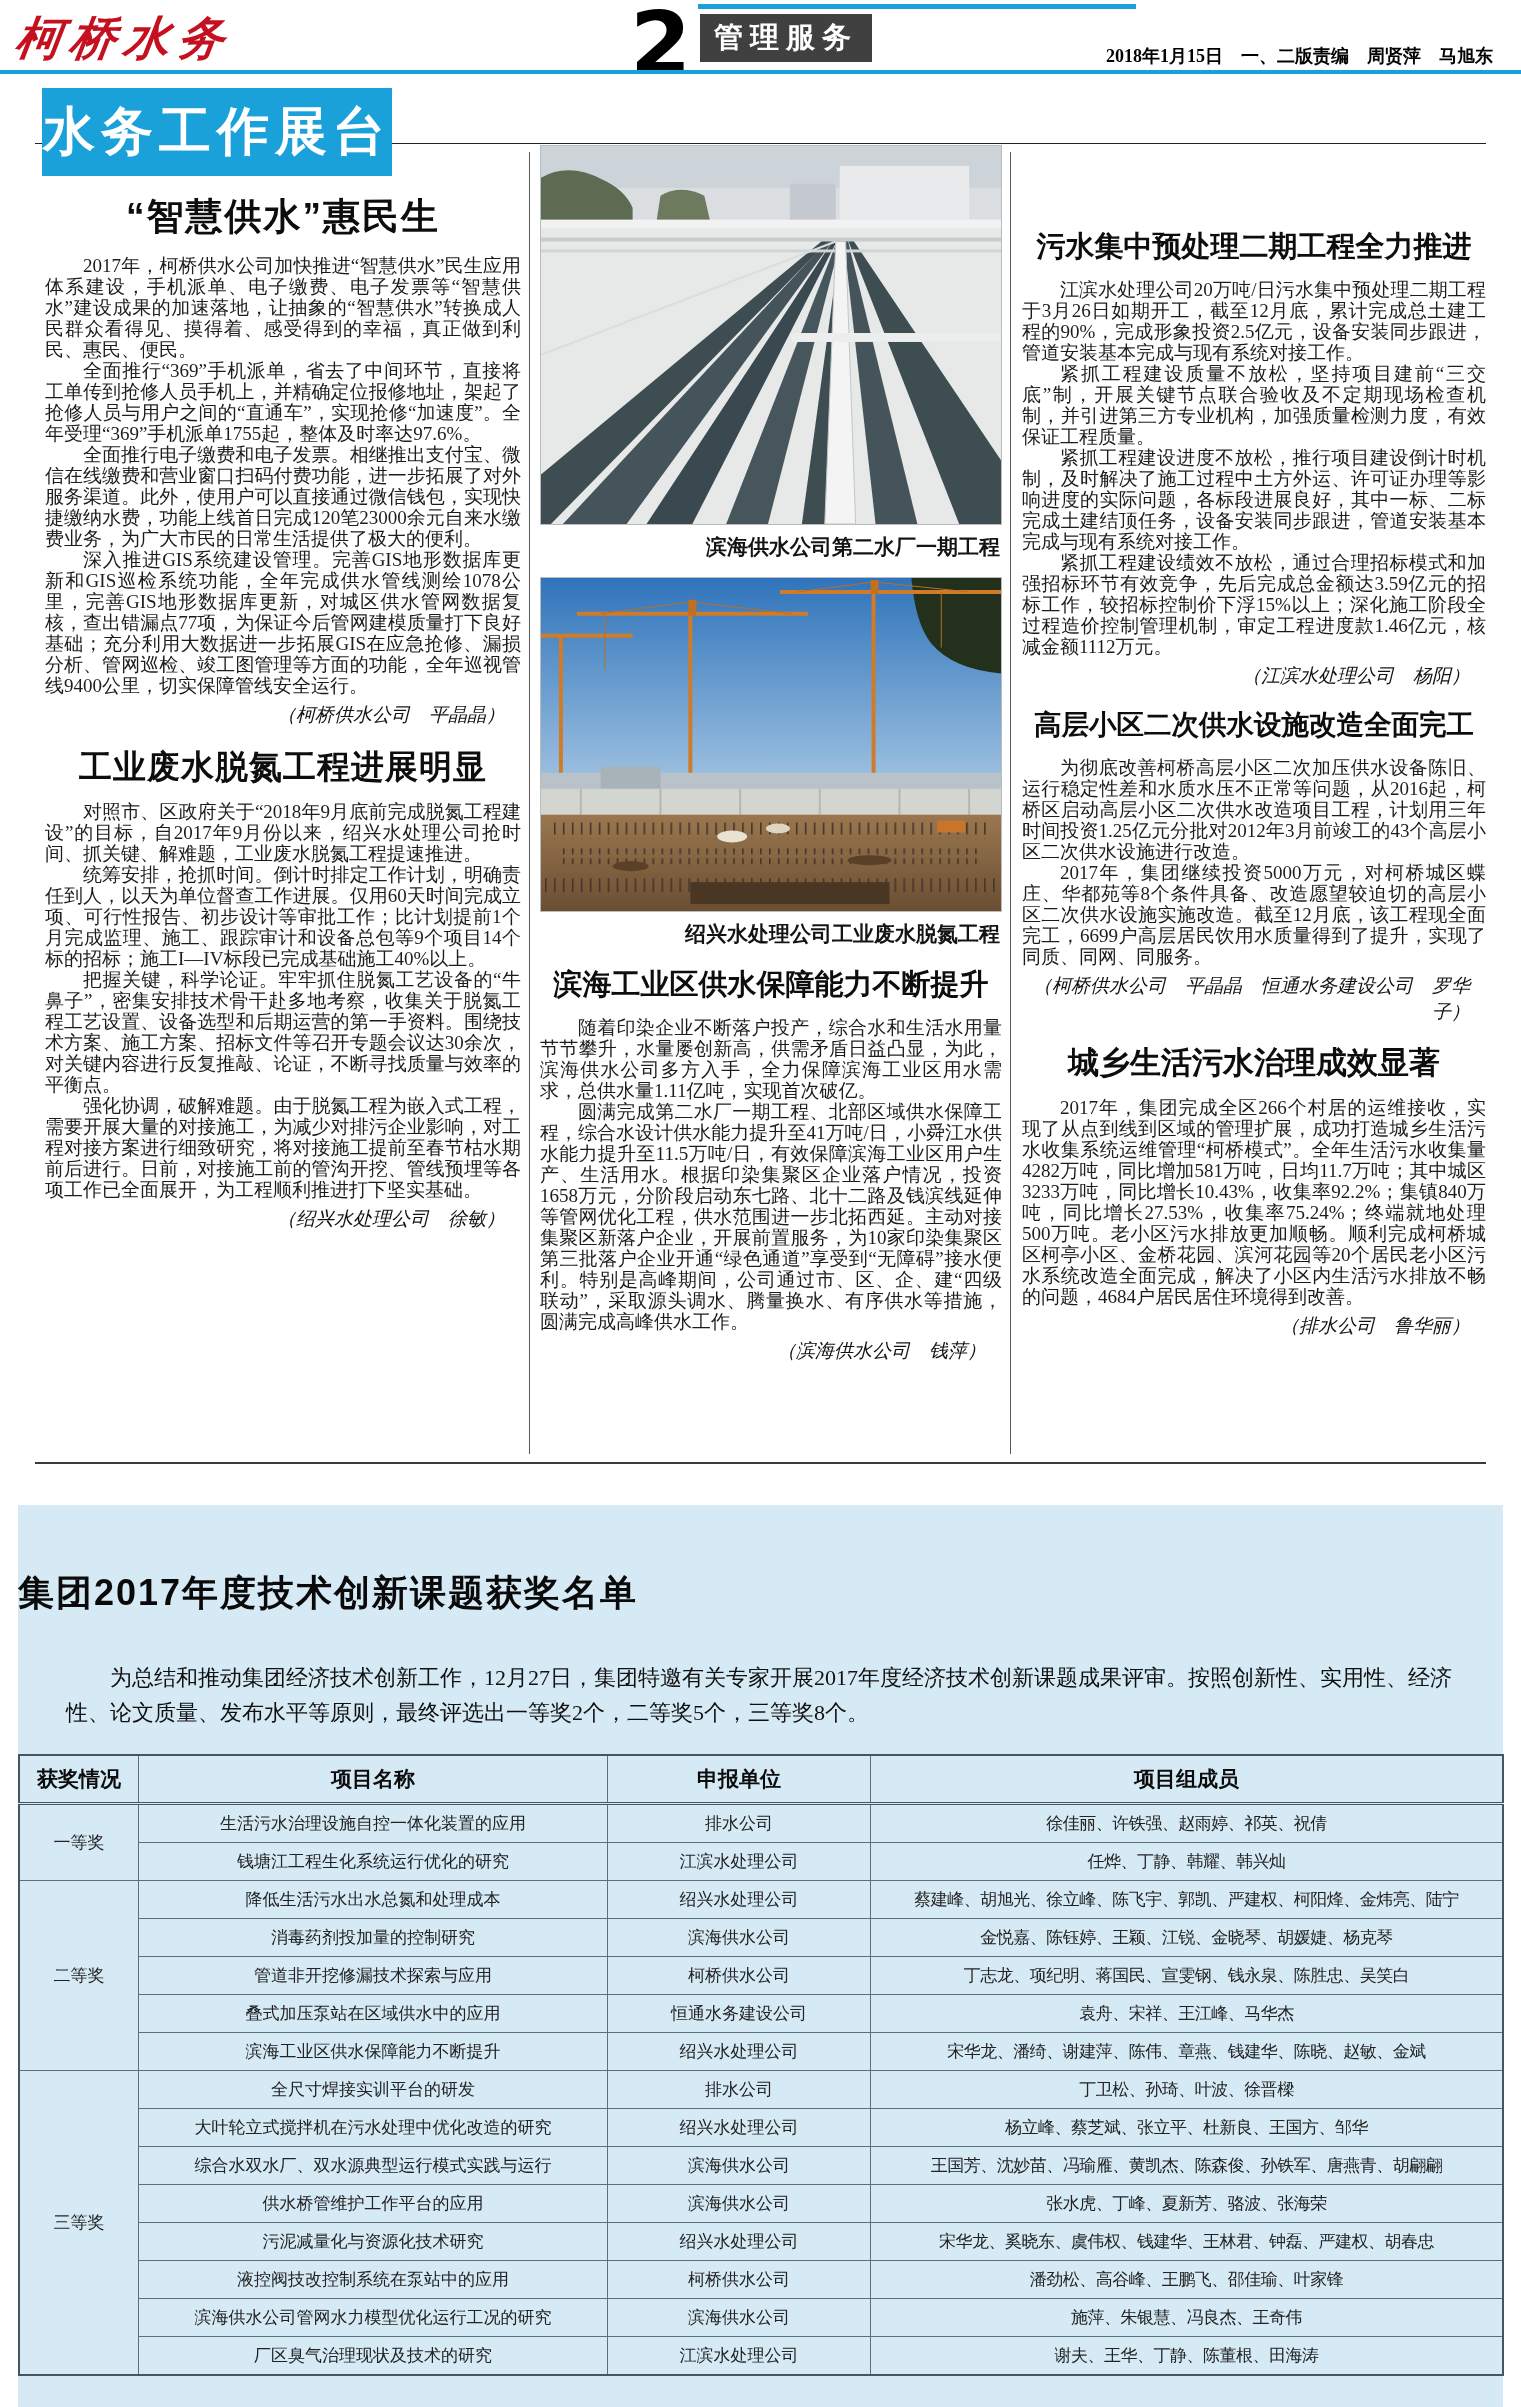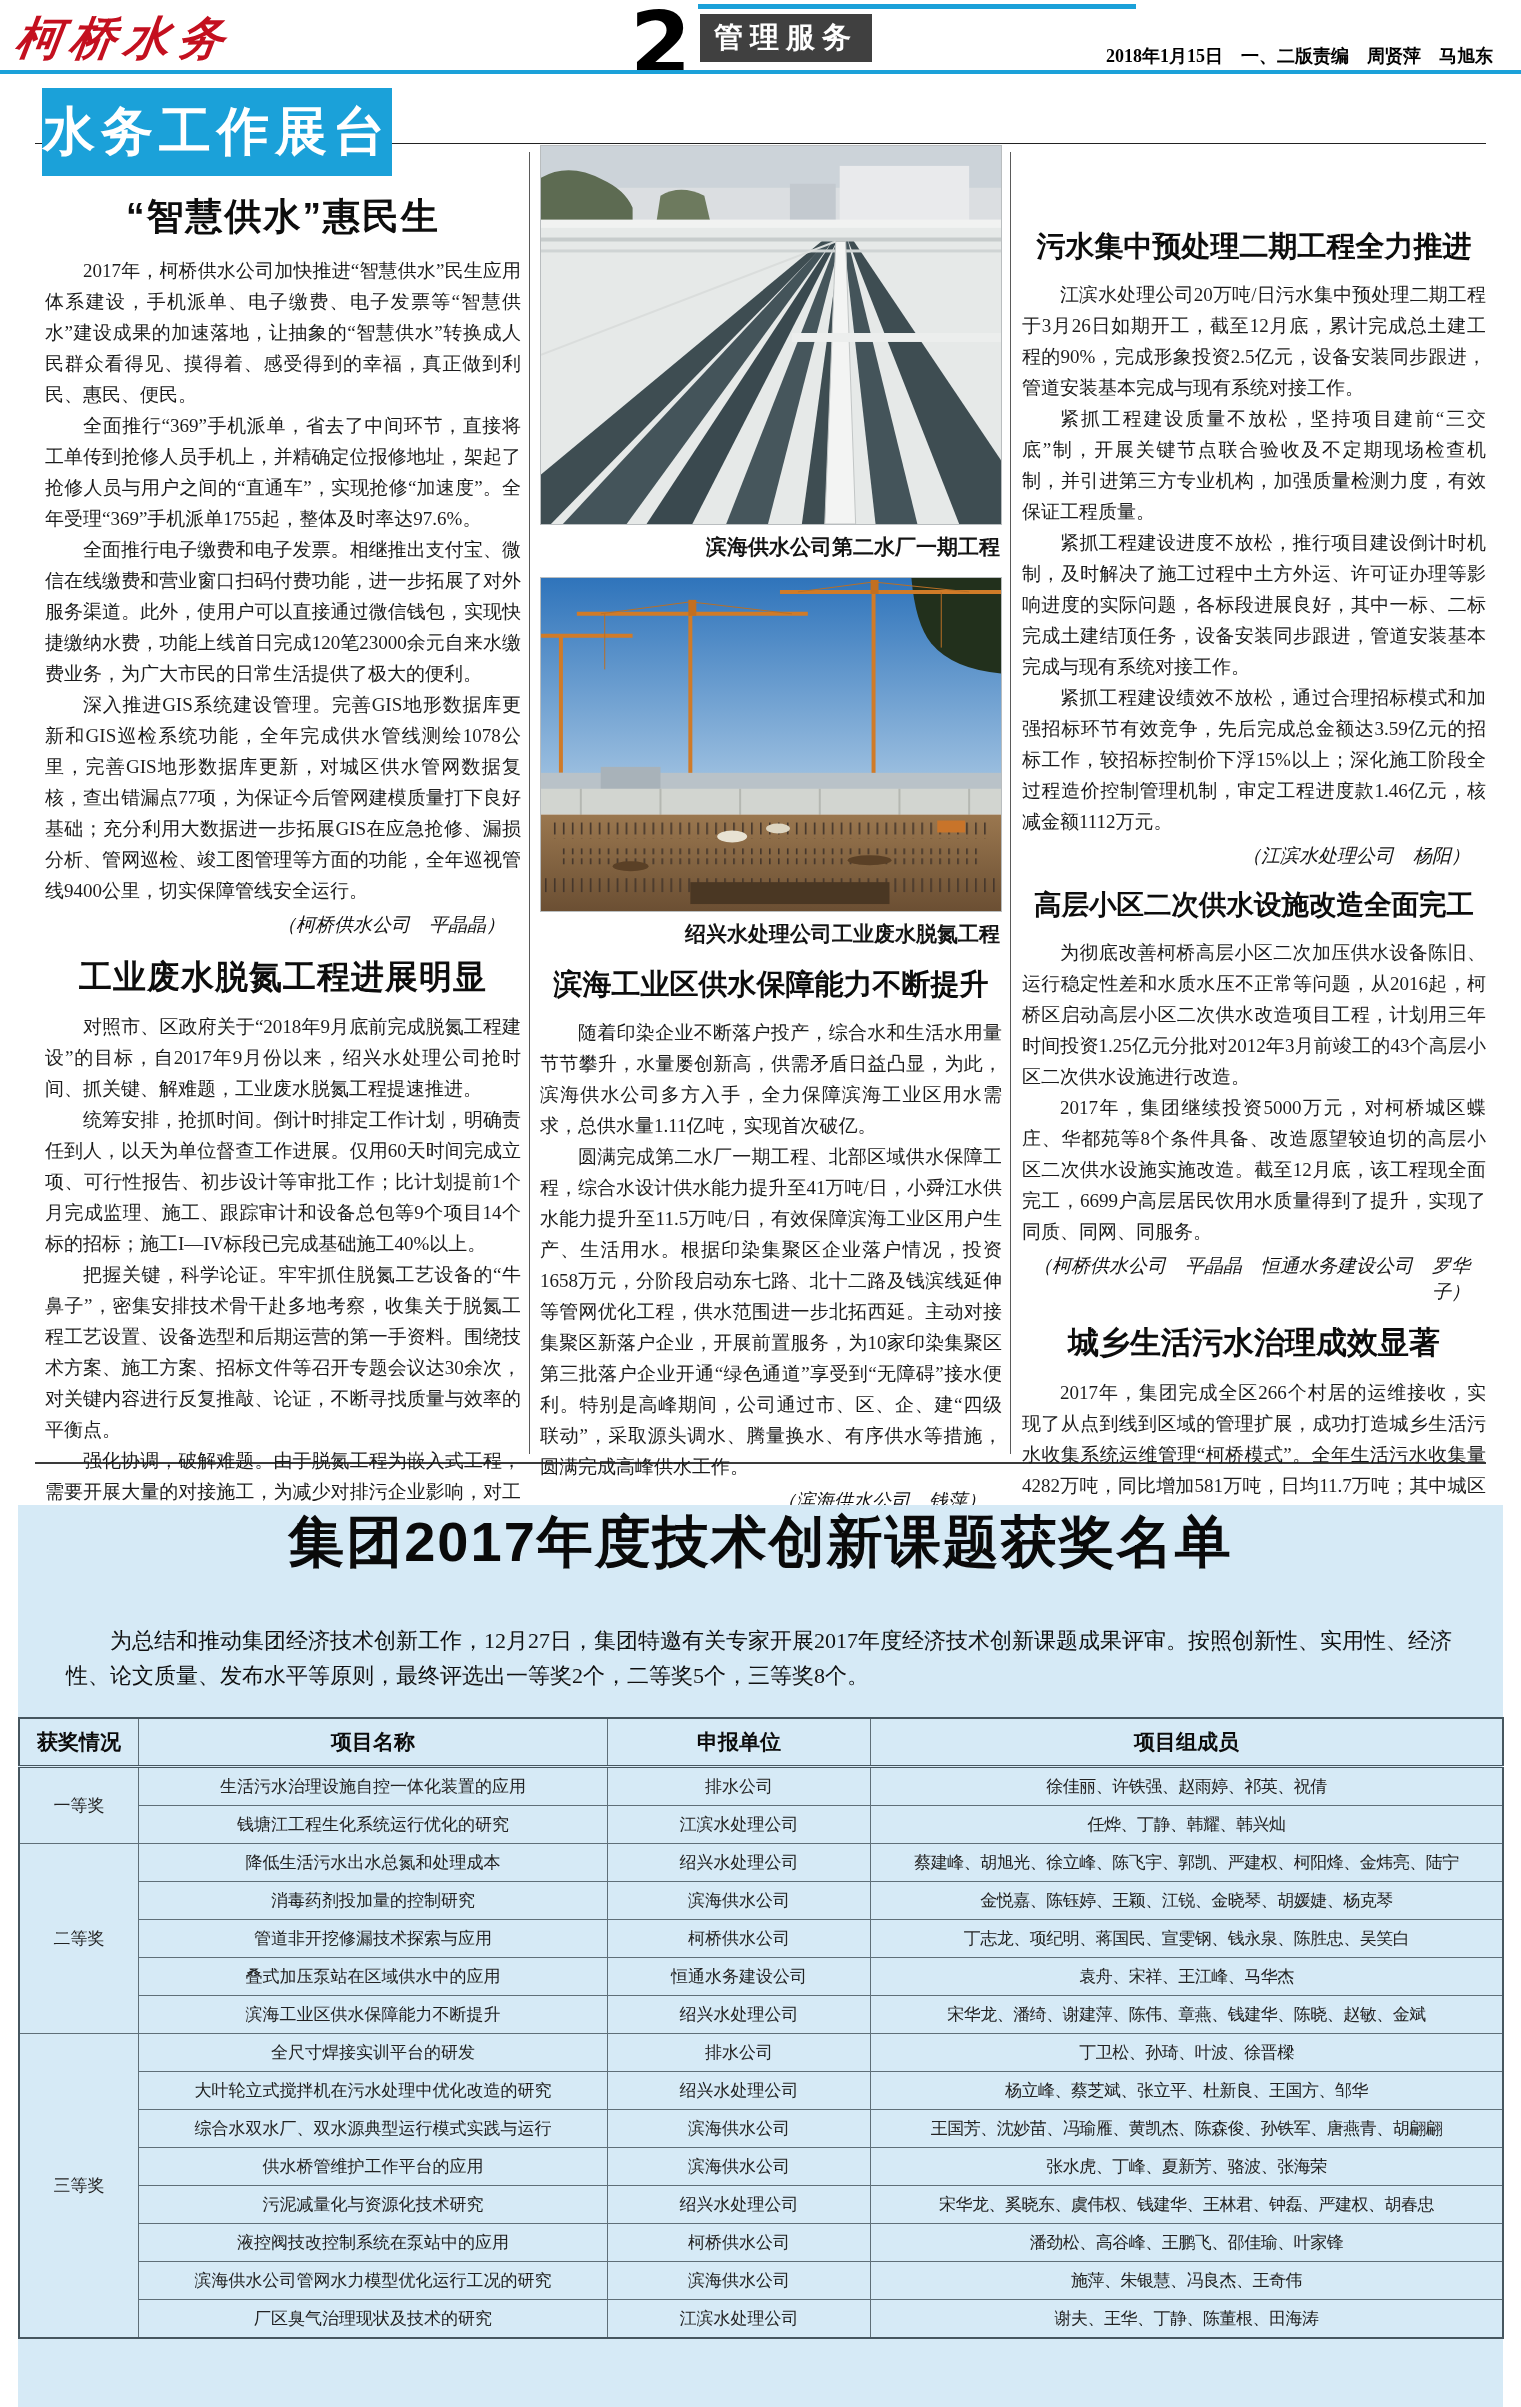--- a/index.html
+++ b/index.html
@@ -33,34 +33,34 @@
   .col-mid{left:540px;top:145px;width:462px;}
   .col-right{left:1022px;top:168px;width:464px;}
 
   .atitle{text-align:center;font-family:"Liberation Sans","DejaVu Sans",sans-serif;
         font-weight:bold;color:#0d0d0d;margin:20px 0 16px;line-height:1.15;}
   .t37{font-size:37px;letter-spacing:2px;}
   .t33{font-size:33px;letter-spacing:1px;}
   .t31{font-size:31px;}
   .t29{font-size:29px;}
   .t27{font-size:27.5px;}
-  .body p{margin:0;text-indent:2em;font-size:19px;line-height:31px;text-align:justify;
+  .body p{margin:0;text-indent:2em;font-size:19px;line-height:21px;text-align:justify;
         color:#1c1c1c;}
   .sig{text-align:right;padding-right:16px;font-style:italic;font-size:19px;margin:6px 0 10px;
         color:#111;}
 
   figure{margin:0;}
   .photo{width:462px;display:block;border:1px solid #b9bdbf;box-sizing:border-box;}
   .caption{text-align:right;font-family:Liberation Mono, monospace;
         font-weight:bold;font-size:21px;color:#141414;margin:8px 2px 16px 0;}
 
   
   .panel{position:absolute;left:18px;top:1505px;width:1485px;height:902px;}
-  .panel-title{text-align:center;font-family:"Liberation Sans","DejaVu Sans",sans-serif;
-        font-weight:900;font-size:56px;color:#0a0a0a;margin:0;letter-spacing:2px;}
+  .panel-title{text-align:left;font-family:"Liberation Sans","DejaVu Sans",sans-serif;
+        font-weight:900;font-size:36px;color:#0a0a0a;margin:0;padding-top:64px;letter-spacing:2px;}
   .panel-intro{font-size:22px;line-height:35px;text-indent:2em;margin:42px 48px 0 48px;color:#101010;}
   #awards-table{border-collapse:collapse;width:1447px;margin:24px auto 0;table-layout:fixed;
         font-family:"Liberation Sans","DejaVu Sans",sans-serif;border:2px solid #46565f;}
   #awards-table th,#awards-table td{border:1px solid #5f6f78;text-align:center;
         padding:1px 4px;overflow:hidden;white-space:nowrap;}
   #awards-table th{height:44px;font-size:21px;font-weight:bold;color:#0c0c0c;}
   #awards-table td{height:35px;font-size:17px;color:#222;}
   .c-award{width:110px;}
   .c-project{width:460px;}
   .c-unit{width:254px;}

